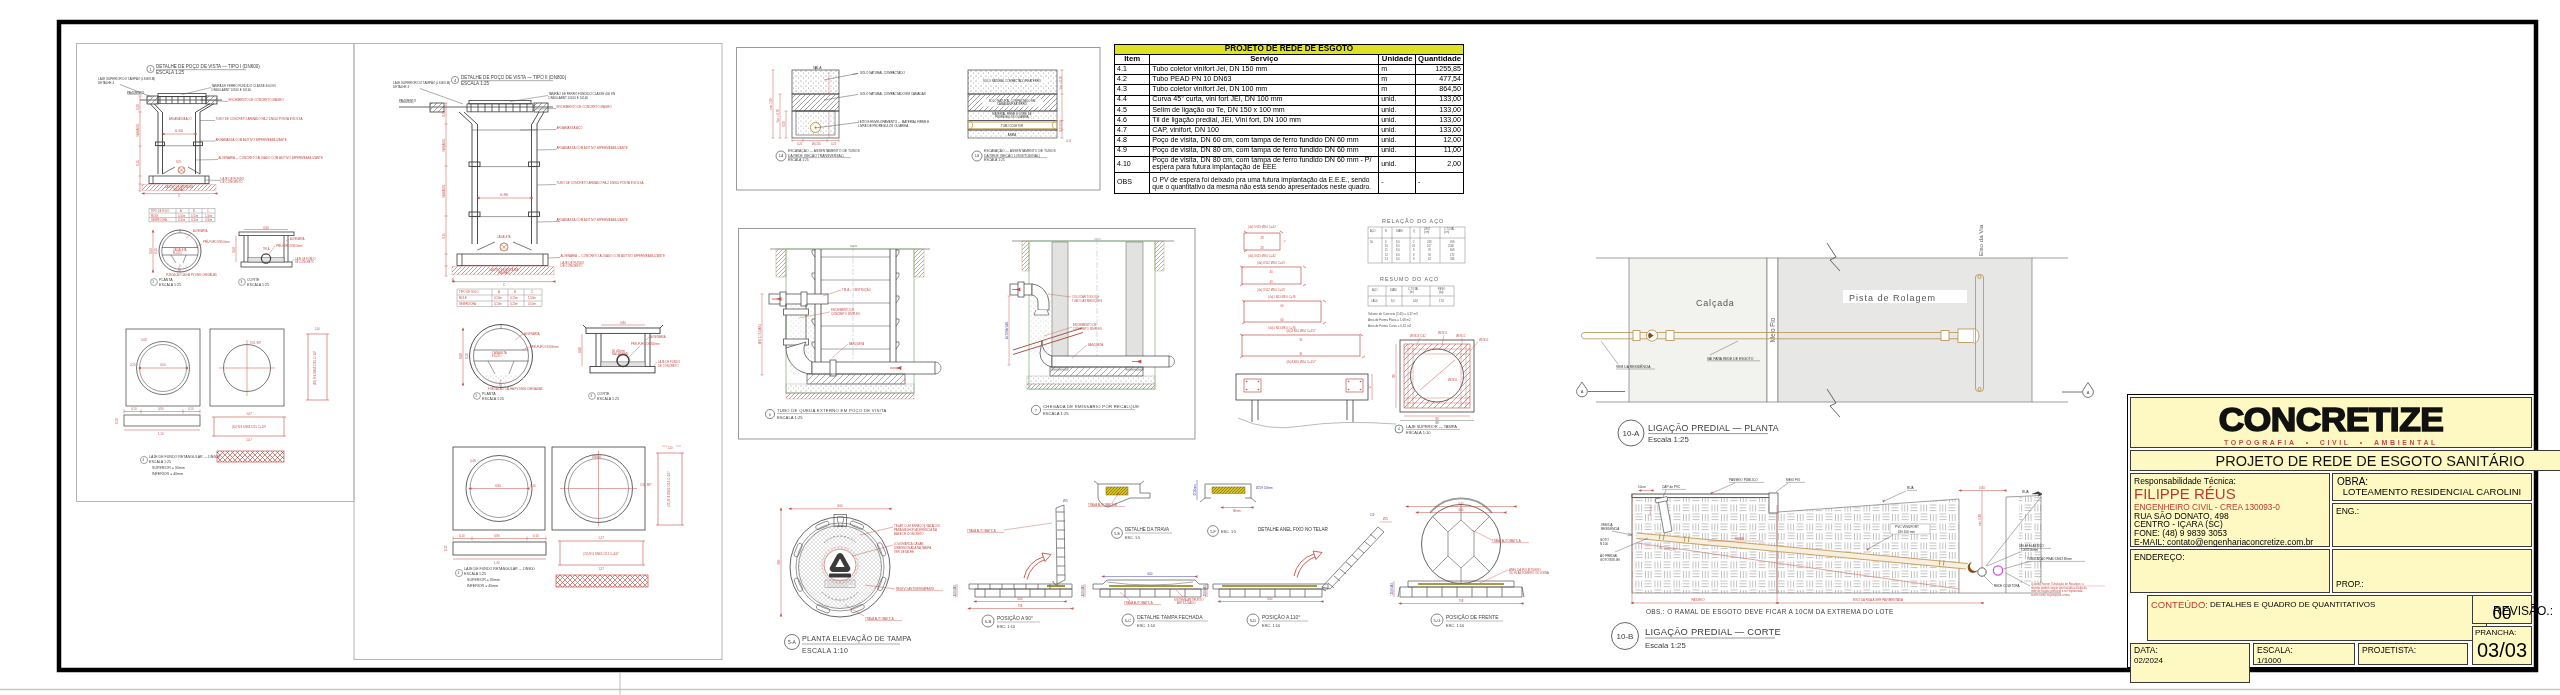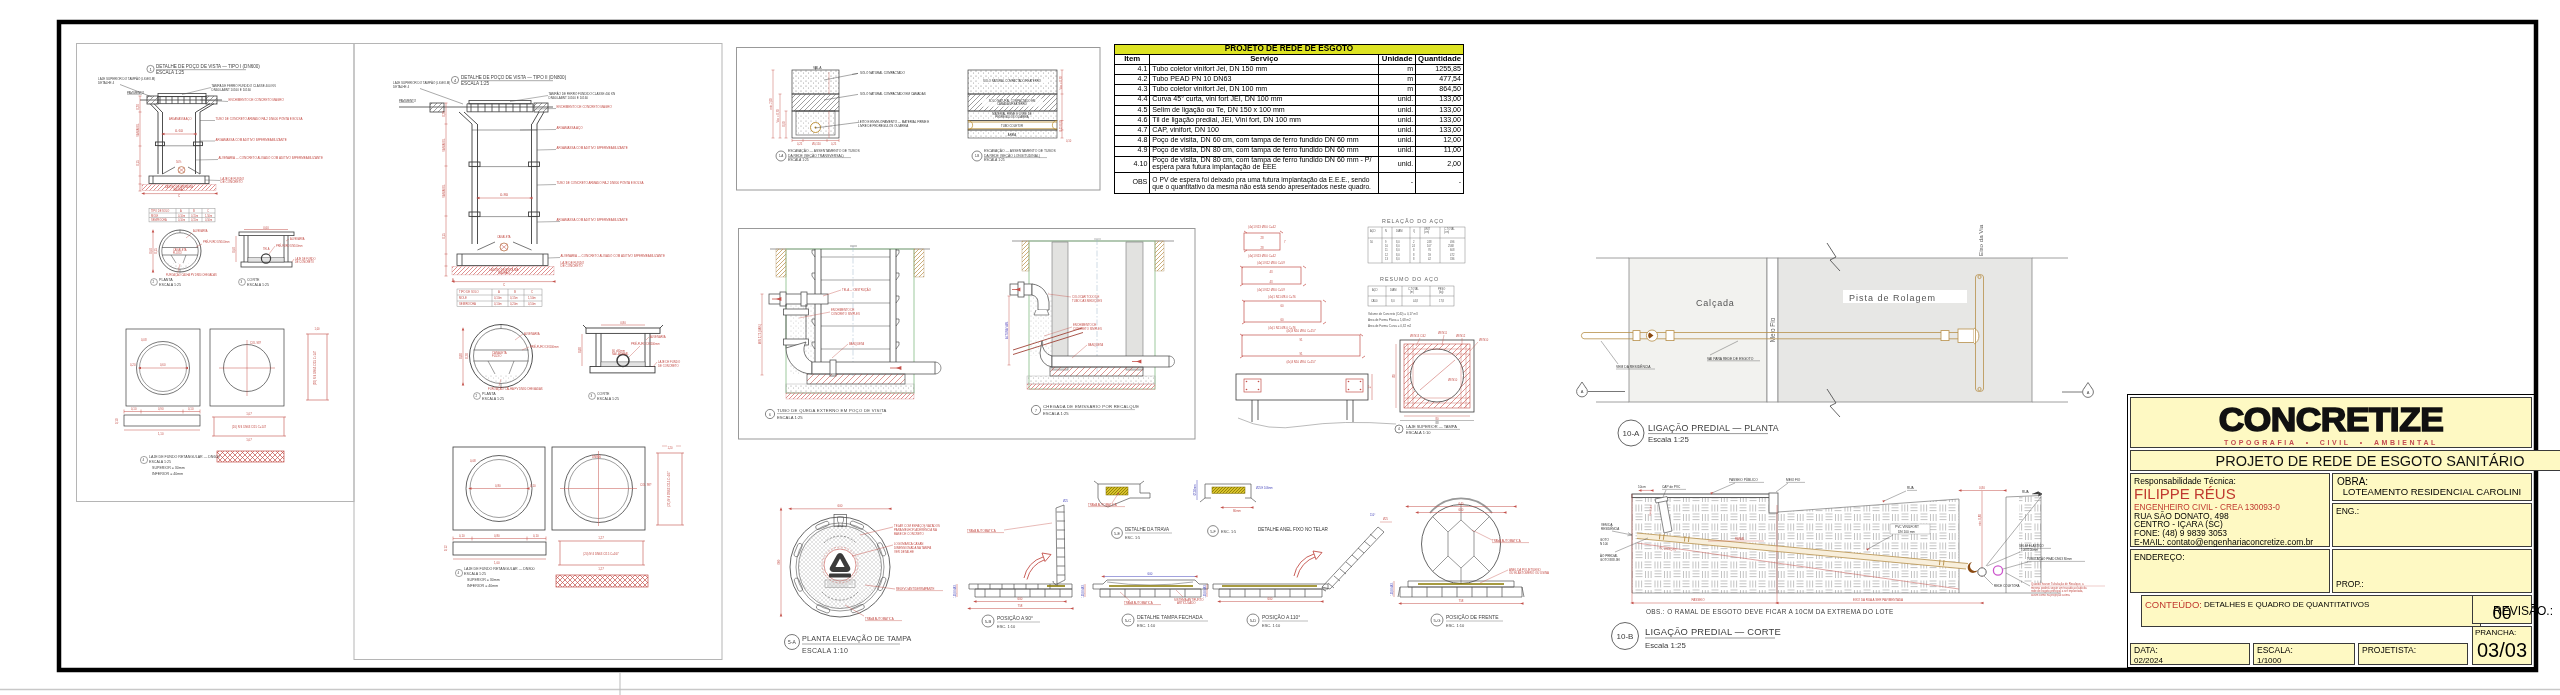--- a/index.html
+++ b/index.html
@@ -1,21 +1,21 @@
 <!DOCTYPE html>
 <html><head><meta charset="utf-8">
 <style>
 html,body{margin:0;padding:0;background:#fff;}
 #sheet{position:relative;width:2560px;height:695px;background:#fff;overflow:hidden;
   font-family:"Liberation Sans",sans-serif;}
 svg{position:absolute;left:0;top:0;}
 .hx{position:absolute;}
 table{border-collapse:collapse;}
 #qt td{border:1.3px solid #000;padding:0 2px;vertical-align:middle;height:9.2px;}
-#qt .c{text-align:right;}
+#qt .c{text-align:left;}
 #qt .r{text-align:right;}
 .tb{position:absolute;border:1.4px solid #3a3a3a;background:#fef9c3;box-sizing:border-box;}
 </style></head>
 <body>
 <div id="sheet">
 <svg width="2560" height="695" viewBox="0 0 2560 695">
 <defs>
 <pattern id="dots" width="5" height="5" patternUnits="userSpaceOnUse">
   <circle cx="1" cy="1" r="0.55" fill="#777"></circle>
           <circle cx="3.5" cy="3" r="0.55" fill="#999"></circle>
@@ -1469,36 +1469,36 @@
  </div>
 
  <div class="tb" style="left:3px;top:155px;width:200px;height:44px;">
    <div style="position:absolute;left:3px;top:2px;font-size:8.5px;">ENDEREÇO:</div>
  </div>
 
  <div class="tb" style="left:205px;top:155px;width:200px;height:44px;">
    <div style="position:absolute;left:3px;top:2px;font-size:8.5px;margin-top:27px;">PROP.:</div>
  </div>
 
- <div class="tb" style="left:14px;top:201px;width:340px;height:32px;padding-left:6px;">
+ <div class="tb" style="left:20px;top:201px;width:340px;height:46px;padding-left:6px;">
    <div style="position:absolute;left:3px;top:3px;font-size:9.5px;color:#c0392f;">CONTEÚDO:</div>
    <div style="position:absolute;left:62px;top:4px;font-size:8px;">DETALHES E QUADRO DE QUANTITATIVOS</div>
  </div>
 
  <div class="tb" style="left:345px;top:201px;width:60px;height:29px;">
    <div style="position:absolute;left:2px;top:8px;font-size:12px;margin-left:18px;">REVISÃO.:</div>
    <div style="position:absolute;left:0;top:8px;width:100%;text-align:center;font-size:17px;">00</div>
  </div>
 
  <div class="tb" style="left:345px;top:232px;width:60px;height:39px;">
    <div style="position:absolute;left:2px;top:1px;font-size:8px;">PRANCHA:</div>
    <div style="position:absolute;left:0;top:12px;width:100%;text-align:center;font-size:20px;">03/03</div>
  </div>
 
- <div class="tb" style="left:3px;top:249px;width:120px;height:22px;">
+ <div class="tb" style="left:3px;top:249px;width:120px;height:40px;">
    <div style="position:absolute;left:3px;top:1px;font-size:8.5px;">DATA:</div>
    <div style="position:absolute;left:3px;top:12px;font-size:8px;">02/2024</div>
  </div>
 
  <div class="tb" style="left:126px;top:249px;width:102px;height:22px;">
    <div style="position:absolute;left:3px;top:1px;font-size:8.5px;">ESCALA:</div>
    <div style="position:absolute;left:3px;top:12px;font-size:8px;">1/1000</div>
  </div>
 
  <div class="tb" style="left:231px;top:249px;width:110px;height:22px;">

